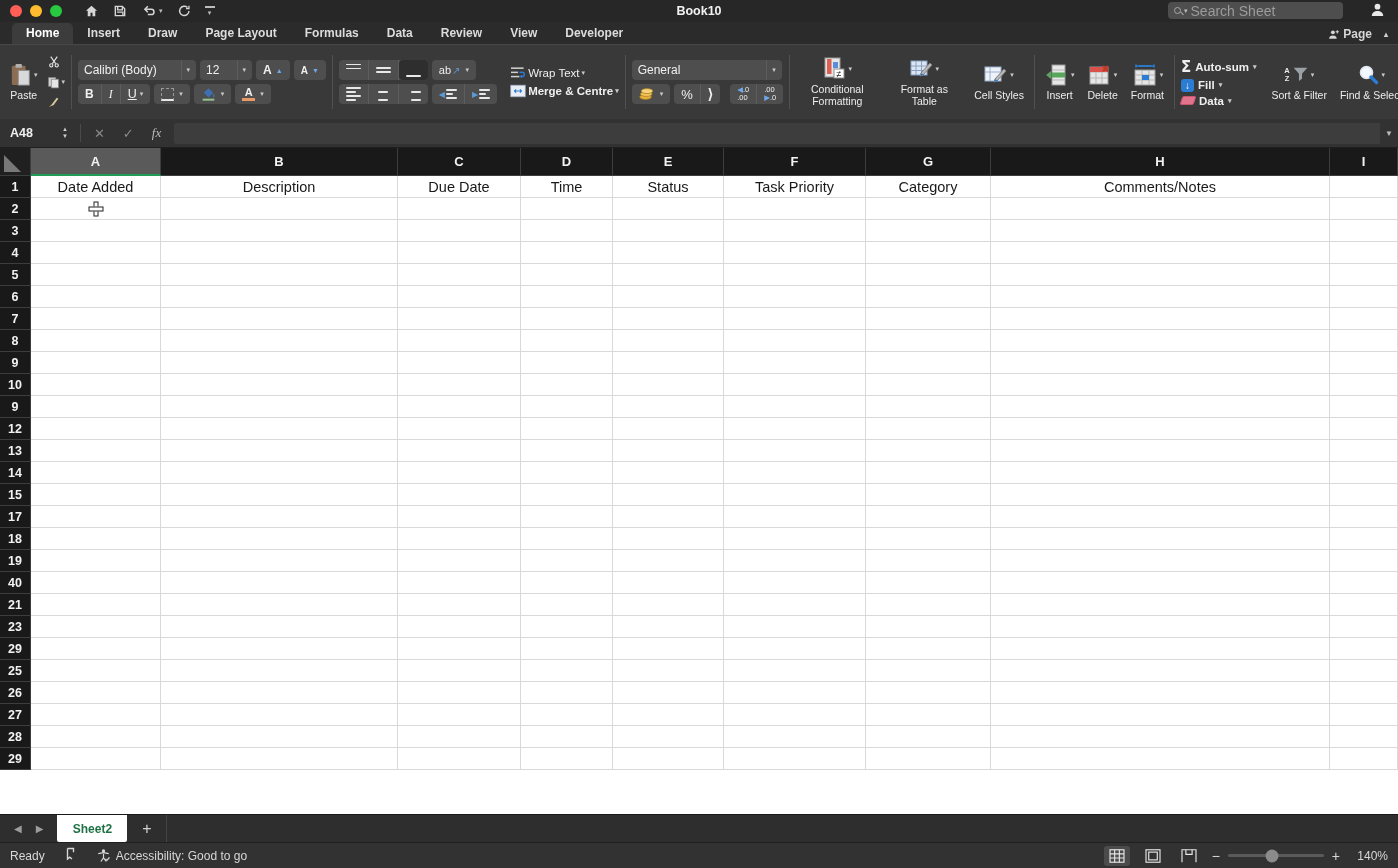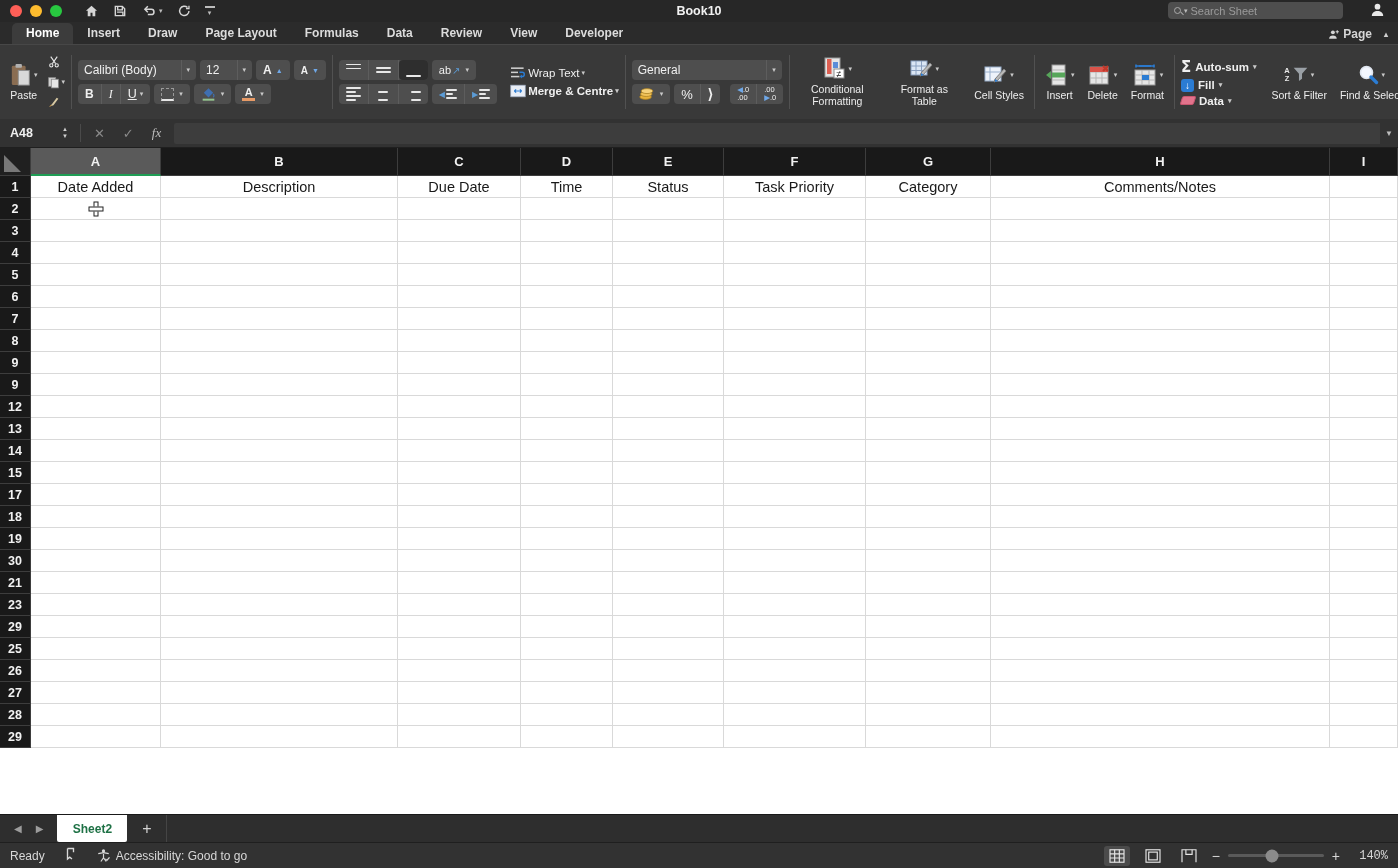--- a/index.html
+++ b/index.html
@@ -12,21 +12,21 @@
   .lights { display:flex; gap:8px; margin-left:10px; }
   .light { width:12px; height:12px; border-radius:50%; }
   .tb-icons { display:flex; align-items:center; gap:14px; margin-left:22px; color:#d6d6d6; }
   .tb-btn { display:flex; align-items:center; gap:2px; color:#d6d6d6; cursor:default; }
   .tb-btn svg { display:block; }
   .tb-chev { font-size:7px; color:#bdbdbd; }
   .tb-title { position:absolute; left:0; right:0; text-align:center; color:#f2f2f2; font-size:12.5px; font-weight:bold; pointer-events:none; }
   .searchbox { position:absolute; right:55px; top:2px; width:175px; height:17px; background:#4e4e4e; border-radius:4px; display:flex; align-items:center; padding:0 6px; gap:3px; }
   .lens { width:7px; height:7px; border:1.4px solid #a9a9a9; border-radius:50%; position:relative; flex:0 0 auto; }
   .lens::after { content:''; position:absolute; width:4px; height:1.4px; background:#a9a9a9; transform:rotate(45deg); right:-3.5px; bottom:-1px; }
-  .searchbox input { background:transparent; border:none; outline:none; color:#cfcfcf; font-size:11px; width:100%; }
+  .searchbox input { background:transparent; border:none; outline:none; color:#cfcfcf; font-size:14px; width:100%; }
   .searchbox input::placeholder { color:#9b9b9b; }
   .account { position:absolute; right:12px; top:1px; color:#e8e8e8; }
 
   
   .tabbar { height:23px; background:#2b2b2b; display:flex; align-items:flex-end; padding-left:12px; flex:0 0 auto; border-bottom:1px solid #474747; position:relative; }
   .rtab { color:#dcdcdc; font-size:12px; font-weight:bold; padding:3px 14px 4px; cursor:default; }
   .rtab.active { background:#3c3c3c; color:#ffffff; border-radius:5px 5px 0 0; }
   .share-area { position:absolute; right:10px; bottom:3px; display:flex; align-items:center; gap:12px; color:#e4e4e4; font-size:12px; font-weight:bold; }
   .share-area svg { display:block; }
   .ribbon-collapse { font-size:8px; color:#cfcfcf; }
@@ -124,21 +124,21 @@
   
   .statusbar { height:26px; background:#323232; border-top:1px solid #1f1f1f; display:flex; align-items:center; color:#d8d8d8; font-size:12px; flex:0 0 auto; padding:0 10px; }
   .sb-left { display:flex; align-items:center; gap:18px; }
   .sb-right { margin-left:auto; display:flex; align-items:center; gap:10px; }
   .viewbtn { width:26px; height:20px; display:flex; align-items:center; justify-content:center; border-radius:3px; cursor:default; }
   .viewbtn.active { background:#4b4b4b; }
   .zoomctl { display:flex; align-items:center; gap:8px; }
   .zminus,.zplus { color:#d8d8d8; font-size:14px; cursor:default; }
   .ztrack { width:96px; height:3px; background:#5a5a5a; border-radius:2px; position:relative; cursor:default; }
   .zthumb { position:absolute; top:50%; left:46%; width:13px; height:13px; background:#8b8b8b; border-radius:50%; transform:translate(-50%,-50%); }
-  .zoomval { width:38px; text-align:right;font-family:Liberation Mono, monospace; }
+  .zoomval { width:38px; text-align:right; }
   svg { flex:0 0 auto; }
 </style>
 </head>
 <body>
 
 <div class="app">
 
   <div class="titlebar">
     <div class="lights">
       <span class="light" style="background:#ff5f57"></span>
@@ -714,20 +714,32 @@
           <div class="cell" style="width: 237px;"></div>
           <div class="cell" style="width: 123px;"></div>
           <div class="cell" style="width: 92px;"></div>
           <div class="cell" style="width: 111px;"></div>
           <div class="cell" style="width: 142px;"></div>
           <div class="cell" style="width: 125px;"></div>
           <div class="cell" style="width: 339px;"></div>
           <div class="cell" style="width: 68px;"></div>
         </div>
         <div class="grid-row">
+          <div class="row-h">10</div>
+          <div class="cell" style="width: 130px;"></div>
+          <div class="cell" style="width: 237px;"></div>
+          <div class="cell" style="width: 123px;"></div>
+          <div class="cell" style="width: 92px;"></div>
+          <div class="cell" style="width: 111px;"></div>
+          <div class="cell" style="width: 142px;"></div>
+          <div class="cell" style="width: 125px;"></div>
+          <div class="cell" style="width: 339px;"></div>
+          <div class="cell" style="width: 68px;"></div>
+        </div>
+        <div class="grid-row">
           <div class="row-h">9</div>
           <div class="cell" style="width: 130px;"></div>
           <div class="cell" style="width: 237px;"></div>
           <div class="cell" style="width: 123px;"></div>
           <div class="cell" style="width: 92px;"></div>
           <div class="cell" style="width: 111px;"></div>
           <div class="cell" style="width: 142px;"></div>
           <div class="cell" style="width: 125px;"></div>
           <div class="cell" style="width: 339px;"></div>
           <div class="cell" style="width: 68px;"></div>
@@ -810,21 +822,21 @@
           <div class="cell" style="width: 237px;"></div>
           <div class="cell" style="width: 123px;"></div>
           <div class="cell" style="width: 92px;"></div>
           <div class="cell" style="width: 111px;"></div>
           <div class="cell" style="width: 142px;"></div>
           <div class="cell" style="width: 125px;"></div>
           <div class="cell" style="width: 339px;"></div>
           <div class="cell" style="width: 68px;"></div>
         </div>
         <div class="grid-row">
-          <div class="row-h">30</div>
+          <div class="row-h">40</div>
           <div class="cell" style="width: 130px;"></div>
           <div class="cell" style="width: 237px;"></div>
           <div class="cell" style="width: 123px;"></div>
           <div class="cell" style="width: 92px;"></div>
           <div class="cell" style="width: 111px;"></div>
           <div class="cell" style="width: 142px;"></div>
           <div class="cell" style="width: 125px;"></div>
           <div class="cell" style="width: 339px;"></div>
           <div class="cell" style="width: 68px;"></div>
         </div>

